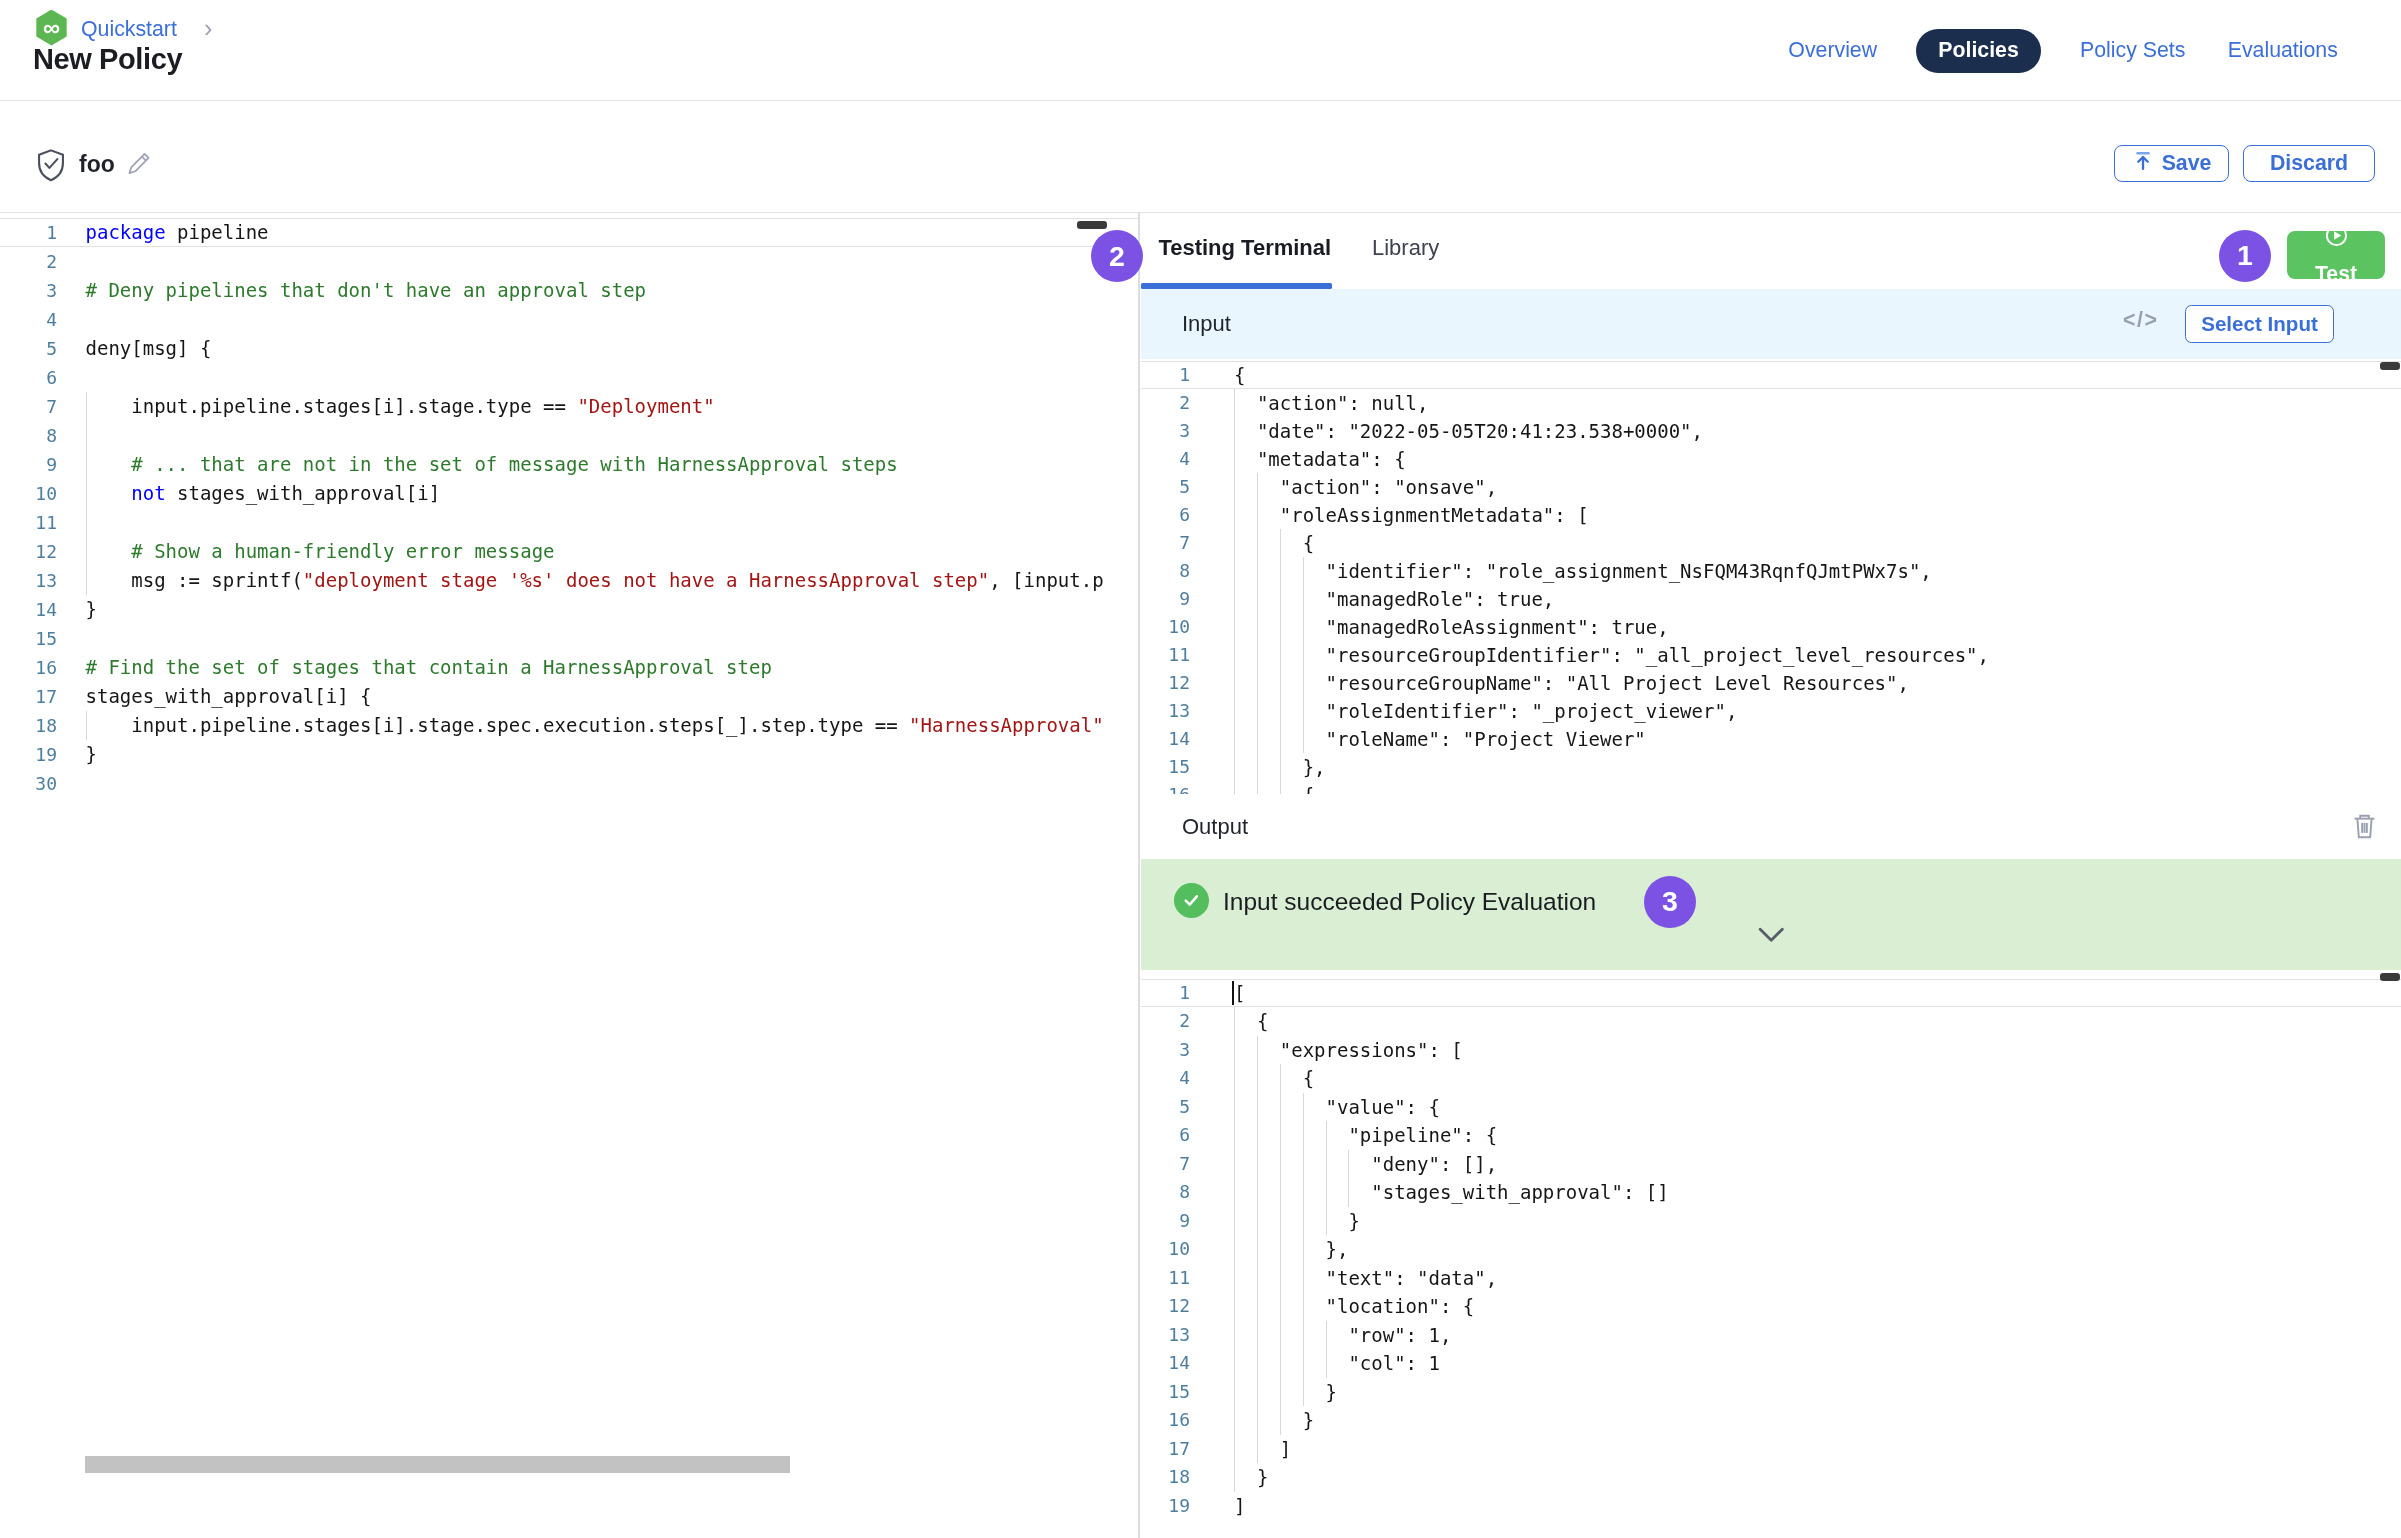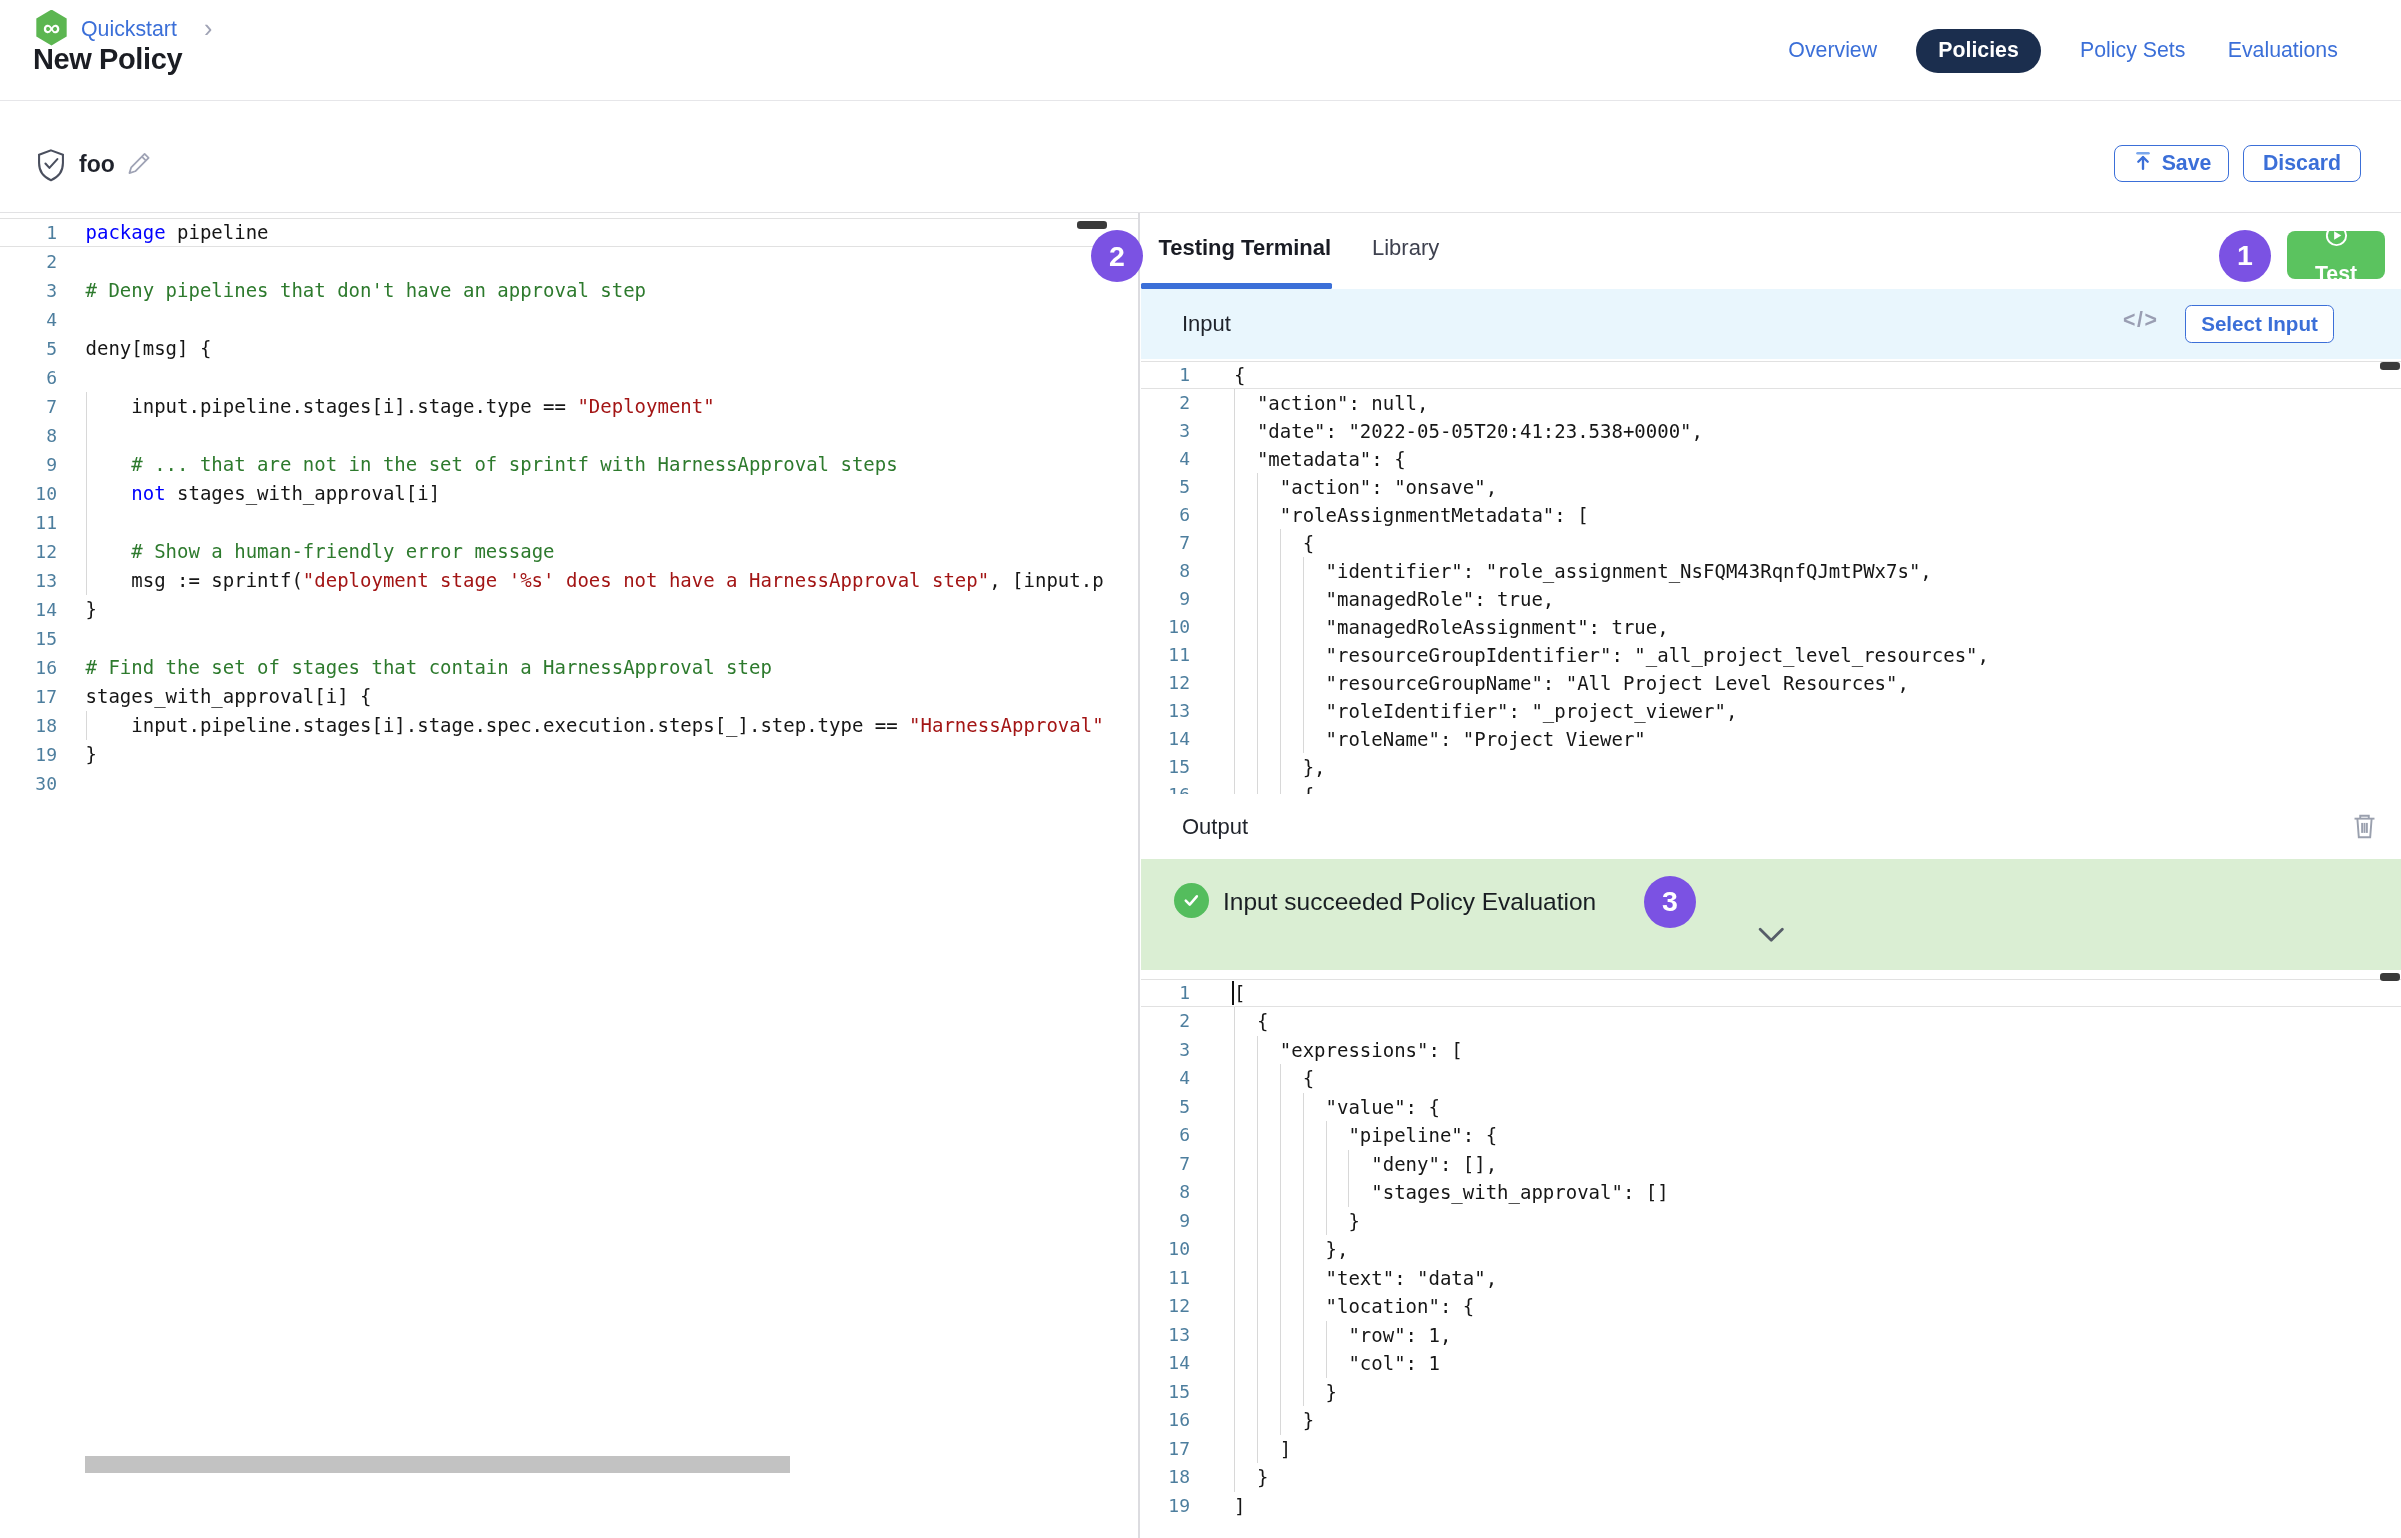--- a/index.html
+++ b/index.html
@@ -21,21 +21,21 @@
   .nav-item.active { background:var(--navy_pill); color:#fff; padding:9.5px 22px; font-weight:600; }
 
   
   .toolbar { position:absolute; left:0; top:102px; width:2401px; height:110px; background:#fff; }
   .shield { position:absolute; left:35px; top:46px; }
   .policy-name { position:absolute; left:79px; top:49px; font-size:23px; font-weight:700; color:#1f222b; }
   .pencil { position:absolute; left:125px; top:47px; cursor:pointer; }
   .btn-outline { position:absolute; height:37px; border:1.6px solid var(--accent); border-radius:8px; background:#fff;
     color:var(--accent); font-size:21.3px; font-weight:600; display:flex; align-items:center; justify-content:center; gap:8px; cursor:pointer; }
   .btn-save { left:2114px; top:43px; width:115px; }
-  .btn-discard { left:2243px; top:43px; width:118px; }
+  .btn-discard { left:2243px; top:43px; width:132px; }
 
   
   .content { position:absolute; left:0; top:212px; width:2401px; height:1326px; border-top:0.8px solid #e2e2e4; background:#fff; }
   .vdivider { position:absolute; left:1138px; top:0; width:2.4px; height:1326px; background:#dcdce0; }
 
   
   .ed-row { display:flex; position:relative; }
   .ed-row.cur { box-shadow: inset 0 0.8px 0 #d7d7d7, inset 0 -0.8px 0 #d7d7d7; }
   .ln { flex:none; text-align:right; color:var(--line_number); font-family:"DejaVu Sans Mono","Liberation Mono",monospace; font-size:18px; }
   .cd { position:relative; display:inline-block; white-space:pre; font-family:"DejaVu Sans Mono","Liberation Mono",monospace;
@@ -170,21 +170,21 @@
       <div class="ed-row">
         <span class="ln">7</span>
         <span class="cd"><i class="guide" style="left: 0ch;"></i><span class="tok-p">    input.pipeline.stages[i].stage.type == </span><span class="tok-s">"Deployment"</span></span>
       </div>
       <div class="ed-row">
         <span class="ln">8</span>
         <span class="cd"><i class="guide" style="left: 0ch;"></i><span class="tok-p"></span></span>
       </div>
       <div class="ed-row">
         <span class="ln">9</span>
-        <span class="cd"><i class="guide" style="left: 0ch;"></i><span class="tok-p">    </span><span class="tok-c"># ... that are not in the set of sprintf with HarnessApproval steps</span></span>
+        <span class="cd"><i class="guide" style="left: 0ch;"></i><span class="tok-p">    </span><span class="tok-c"># ... that are not in the set of message with HarnessApproval steps</span></span>
       </div>
       <div class="ed-row">
         <span class="ln">10</span>
         <span class="cd"><i class="guide" style="left: 0ch;"></i><span class="tok-p">    </span><span class="tok-k">not</span><span class="tok-p"> stages_with_approval[i]</span></span>
       </div>
       <div class="ed-row">
         <span class="ln">11</span>
         <span class="cd"><i class="guide" style="left: 0ch;"></i><span class="tok-p"></span></span>
       </div>
       <div class="ed-row">

